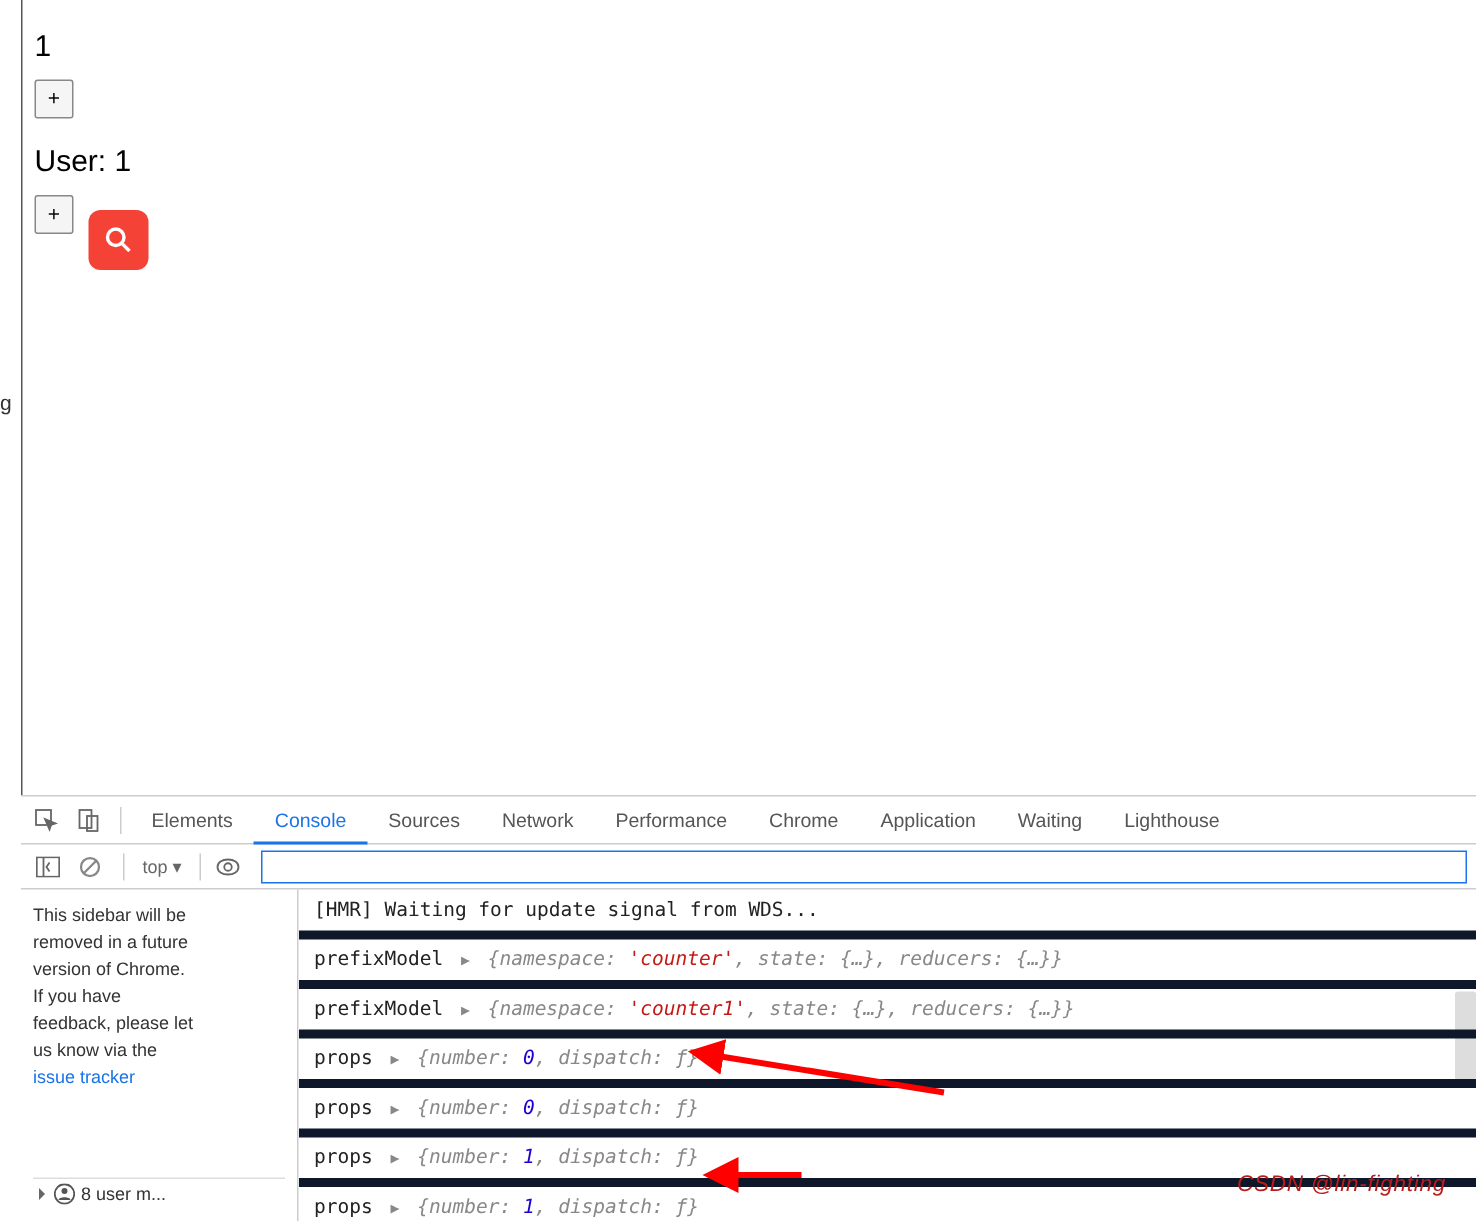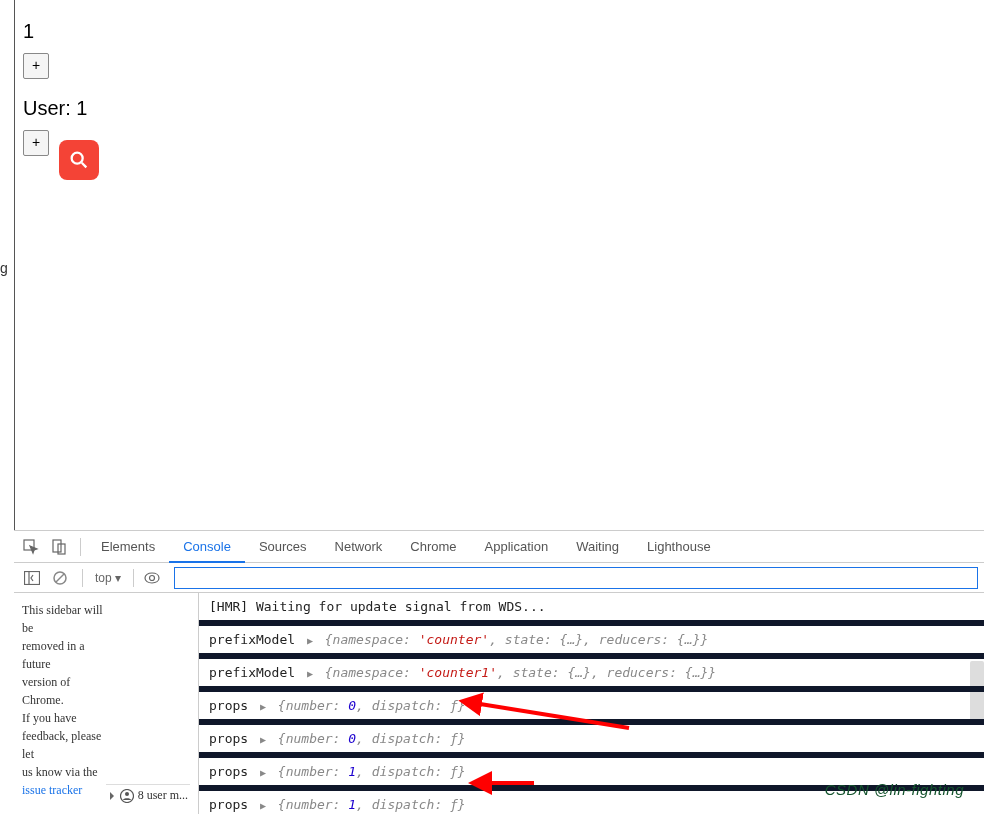--- a/index.html
+++ b/index.html
@@ -19,41 +19,41 @@
 .dt-tabs .tab { padding: 0 14px; height: 32px; line-height: 32px; cursor: pointer; }
 .dt-tabs .tab.active { color: #1a73e8; border-bottom: 2px solid #1a73e8; }
 
 .dt-toolbar { height: 30px; border-bottom: 1px solid #ccc; display: flex; align-items: center; padding: 0 6px; color: #666; font-size: 12px; }
 .dt-toolbar .tool { width: 24px; height: 24px; display: flex; align-items: center; justify-content: center; margin-right: 4px; cursor: pointer; }
 .dt-toolbar .ctx { padding: 0 6px; cursor: pointer; }
 .dt-toolbar .sep2 { width: 1px; height: 18px; background: #ccc; margin: 0 6px; }
 .dt-toolbar .filter-input { flex: 1; height: 22px; border: 1px solid #1a73e8; margin-left: 6px; padding: 0 4px; font-size: 12px; outline: none; }
 
 .dt-body { flex: 1; display: flex; overflow: hidden; }
-.dt-sidebar { width: 185px; border-right: 1px solid #ccc; padding: 8px; font-size: 12px; color: #333; display: flex; flex-direction: row; font-family: Liberation Serif, serif; }
+.dt-sidebar { width: 185px; border-right: 1px solid #ccc; padding: 8px; font-size: 12px; color: #333; display: flex; flex-direction: column; }
 .dt-sidebar .notice { line-height: 1.5; }
 .dt-sidebar .link { color: #1a73e8; }
 .dt-sidebar .rows { margin-top: auto; border-top: 1px solid #ddd; }
 .dt-sidebar .row { display: flex; align-items: center; padding: 3px 2px; gap: 4px; color: #333; cursor: pointer; }
 .dt-sidebar .row svg { flex-shrink: 0; }
 .dt-sidebar .row .txt { white-space: nowrap; overflow: hidden; text-overflow: ellipsis; flex: 1; }
 
 .dt-console { flex: 1; overflow: auto; font-family: Consolas, Menlo, monospace; font-size: 13px; color: #222; position: relative; }
 .dt-console .line { padding: 6px 10px; border-bottom: 6px solid #0f172a; white-space: nowrap; }
 .dt-console .lbl { color: #222; }
 .dt-console .tri { color: #888; font-size: 10px; margin: 0 4px; }
 .dt-console .obj { font-style: italic; color: #888; }
 .dt-console .str { color: #c41a16; font-style: italic; }
 .dt-console .num { color: #1c00cf; font-style: italic; }
 .dt-console .prompt { padding: 4px 10px; color: #1a73e8; }
 
 .arrow { position: absolute; pointer-events: none; }
 .arrow svg { overflow: visible; }
 
-.watermark { position: absolute; right: 20px; bottom: 16px; color: #14532d; font-size: 15px; font-style: italic; letter-spacing: 0.5px; }
+.watermark { position: absolute; right: 20px; bottom: 16px; color: #b91c1c; font-size: 15px; font-style: italic; letter-spacing: 0.5px; }
 
 .scrollbar-stub { position: absolute; right: 0; width: 14px; background: #ddd; border-radius: 2px; }
 </style>
 </head>
 <body>
 
 <div class="left-rule"></div>
 <div class="left-tick">g</div>
 
 <div class="page-area">
@@ -81,20 +81,21 @@
       <svg width="16" height="16" viewBox="0 0 16 16" fill="none" stroke="#666" stroke-width="1.2">
           <rect x="2" y="1" width="8" height="12"></rect>
           <rect x="7" y="5" width="7" height="10"></rect>
         </svg>
     </div>
     <div class="sep"></div>
     <div class="tab">Elements</div>
     <div class="tab active">Console</div>
     <div class="tab">Sources</div>
     <div class="tab">Network</div>
+    <div class="tab">Performance</div>
     <div class="tab">Chrome</div>
     <div class="tab">Application</div>
     <div class="tab">Waiting</div>
     <div class="tab">Lighthouse</div>
   </div>
 
   <div class="dt-toolbar">
     <div class="tool">
       <svg width="16" height="14" viewBox="0 0 16 14" fill="none" stroke="#666" stroke-width="1.2">
           <rect x="0.5" y="0.5" width="15" height="13"></rect>

